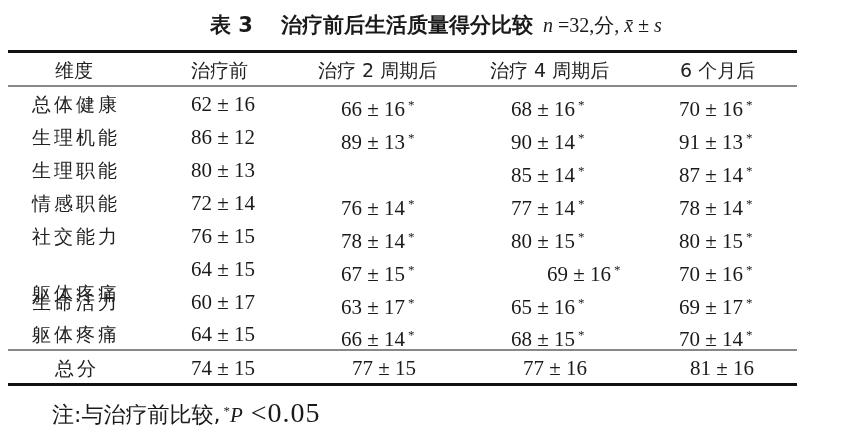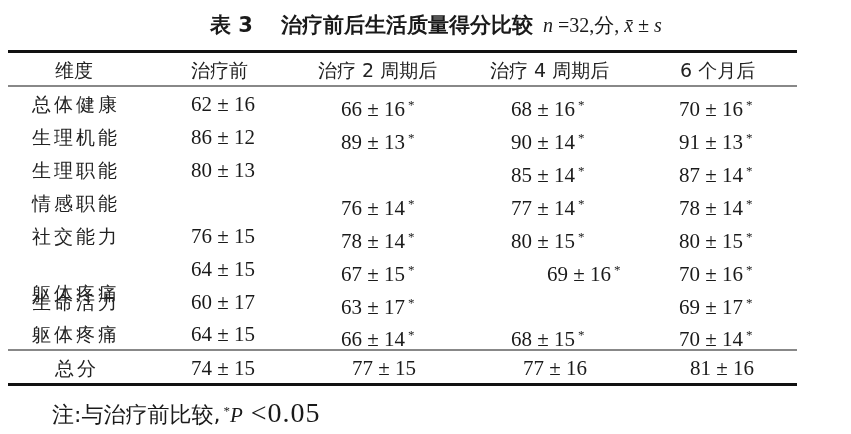--- a/index.html
+++ b/index.html
@@ -152,20 +152,21 @@
 
   <div class="row" style="top:154px;text-align:center;">
     <span class="cell dim" style="left:24px;">生理职能</span>
     <span class="cell val" style="left:183px;">80 ± 13</span>
     <span class="cell val" style="left:503px;"><span>85 ± 14</span><span class="star">*</span></span>
     <span class="cell val" style="left:671px;"><span>87 ± 14</span><span class="star">*</span></span>
   </div>
 
   <div class="row" style="top:187px;">
     <span class="cell dim" style="left:24px;">情感职能</span>
+    <span class="cell val" style="left:183px;">72 ± 14</span>
     <span class="cell val" style="left:333px;"><span>76 ± 14</span><span class="star">*</span></span>
     <span class="cell val" style="left:503px;"><span>77 ± 14</span><span class="star">*</span></span>
     <span class="cell val" style="left:671px;"><span>78 ± 14</span><span class="star">*</span></span>
   </div>
 
   <div class="row" style="top:220px;">
     <span class="cell dim" style="left:24px;">社交能力</span>
     <span class="cell val" style="left:183px;">76 ± 15</span>
     <span class="cell val" style="left:333px;"><span>78 ± 14</span><span class="star">*</span></span>
     <span class="cell val" style="left:503px;"><span>80 ± 15</span><span class="star">*</span></span>
@@ -177,20 +178,21 @@
     <span class="cell val" style="left:183px;">64 ± 15</span>
     <span class="cell val" style="left:333px;"><span>67 ± 15</span><span class="star">*</span></span>
     <span class="cell val" style="left:503px;margin-left:36px;"><span>69 ± 16</span><span class="star">*</span></span>
     <span class="cell val" style="left:671px;"><span>70 ± 16</span><span class="star">*</span></span>
   </div>
 
   <div class="row" style="top:286px;">
     <span class="cell dim" style="left:24px;">生命活力</span>
     <span class="cell val" style="left:183px;">60 ± 17</span>
     <span class="cell val" style="left:333px;"><span>63 ± 17</span><span class="star">*</span></span>
+    <span class="cell val" style="left:503px;"><span>65 ± 16</span><span class="star">*</span></span>
     <span class="cell val" style="left:671px;"><span>69 ± 17</span><span class="star">*</span></span>
   </div>
 
   <div class="row" style="top:318px;">
     <span class="cell dim" style="left:24px;">躯体疼痛</span>
     <span class="cell val" style="left:183px;">64 ± 15</span>
     <span class="cell val" style="left:333px;"><span>66 ± 14</span><span class="star">*</span></span>
     <span class="cell val" style="left:503px;"><span>68 ± 15</span><span class="star">*</span></span>
     <span class="cell val" style="left:671px;"><span>70 ± 14</span><span class="star">*</span></span>
   </div>

